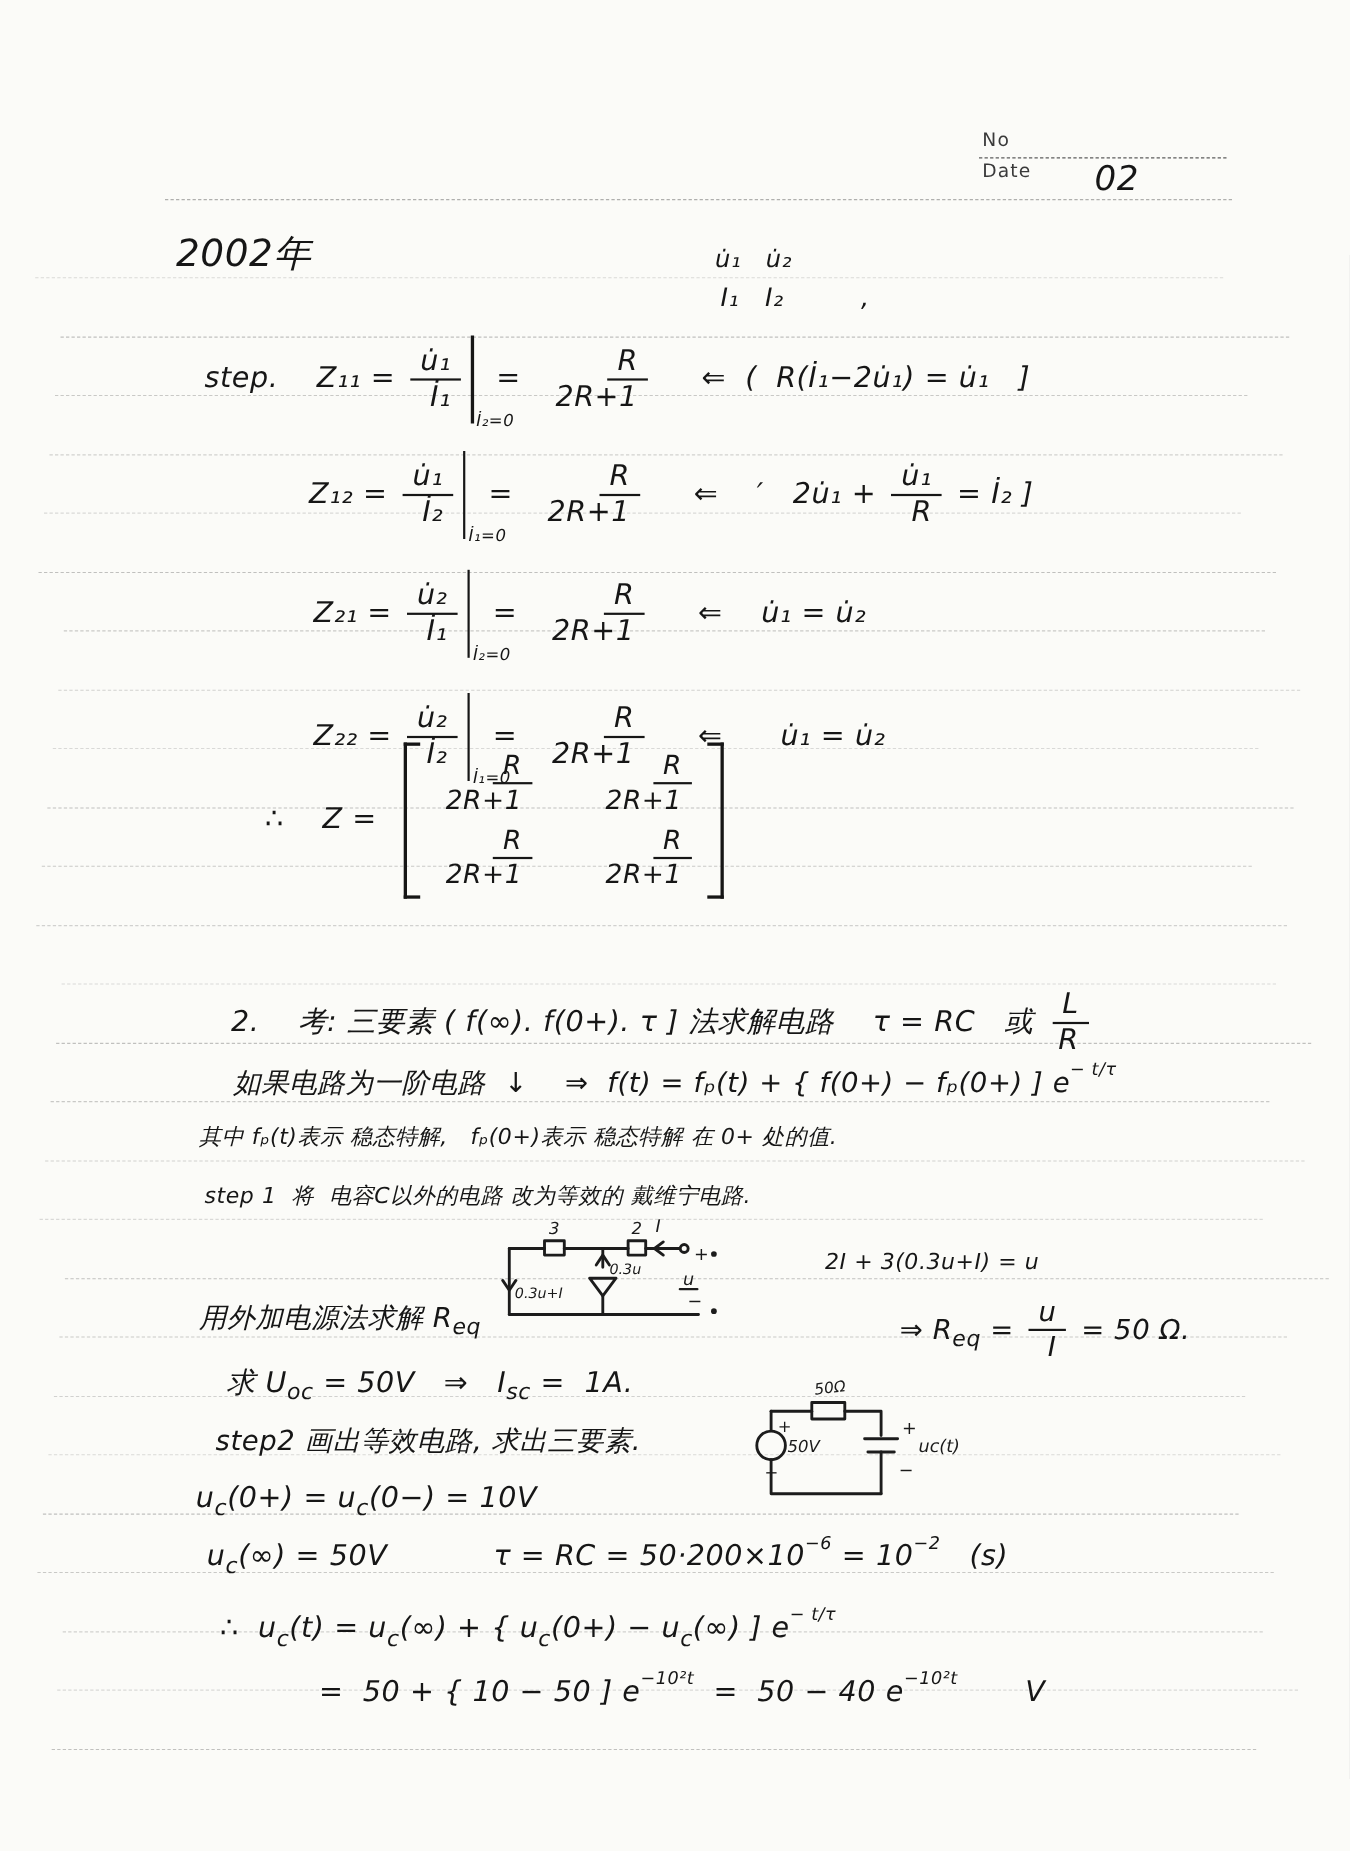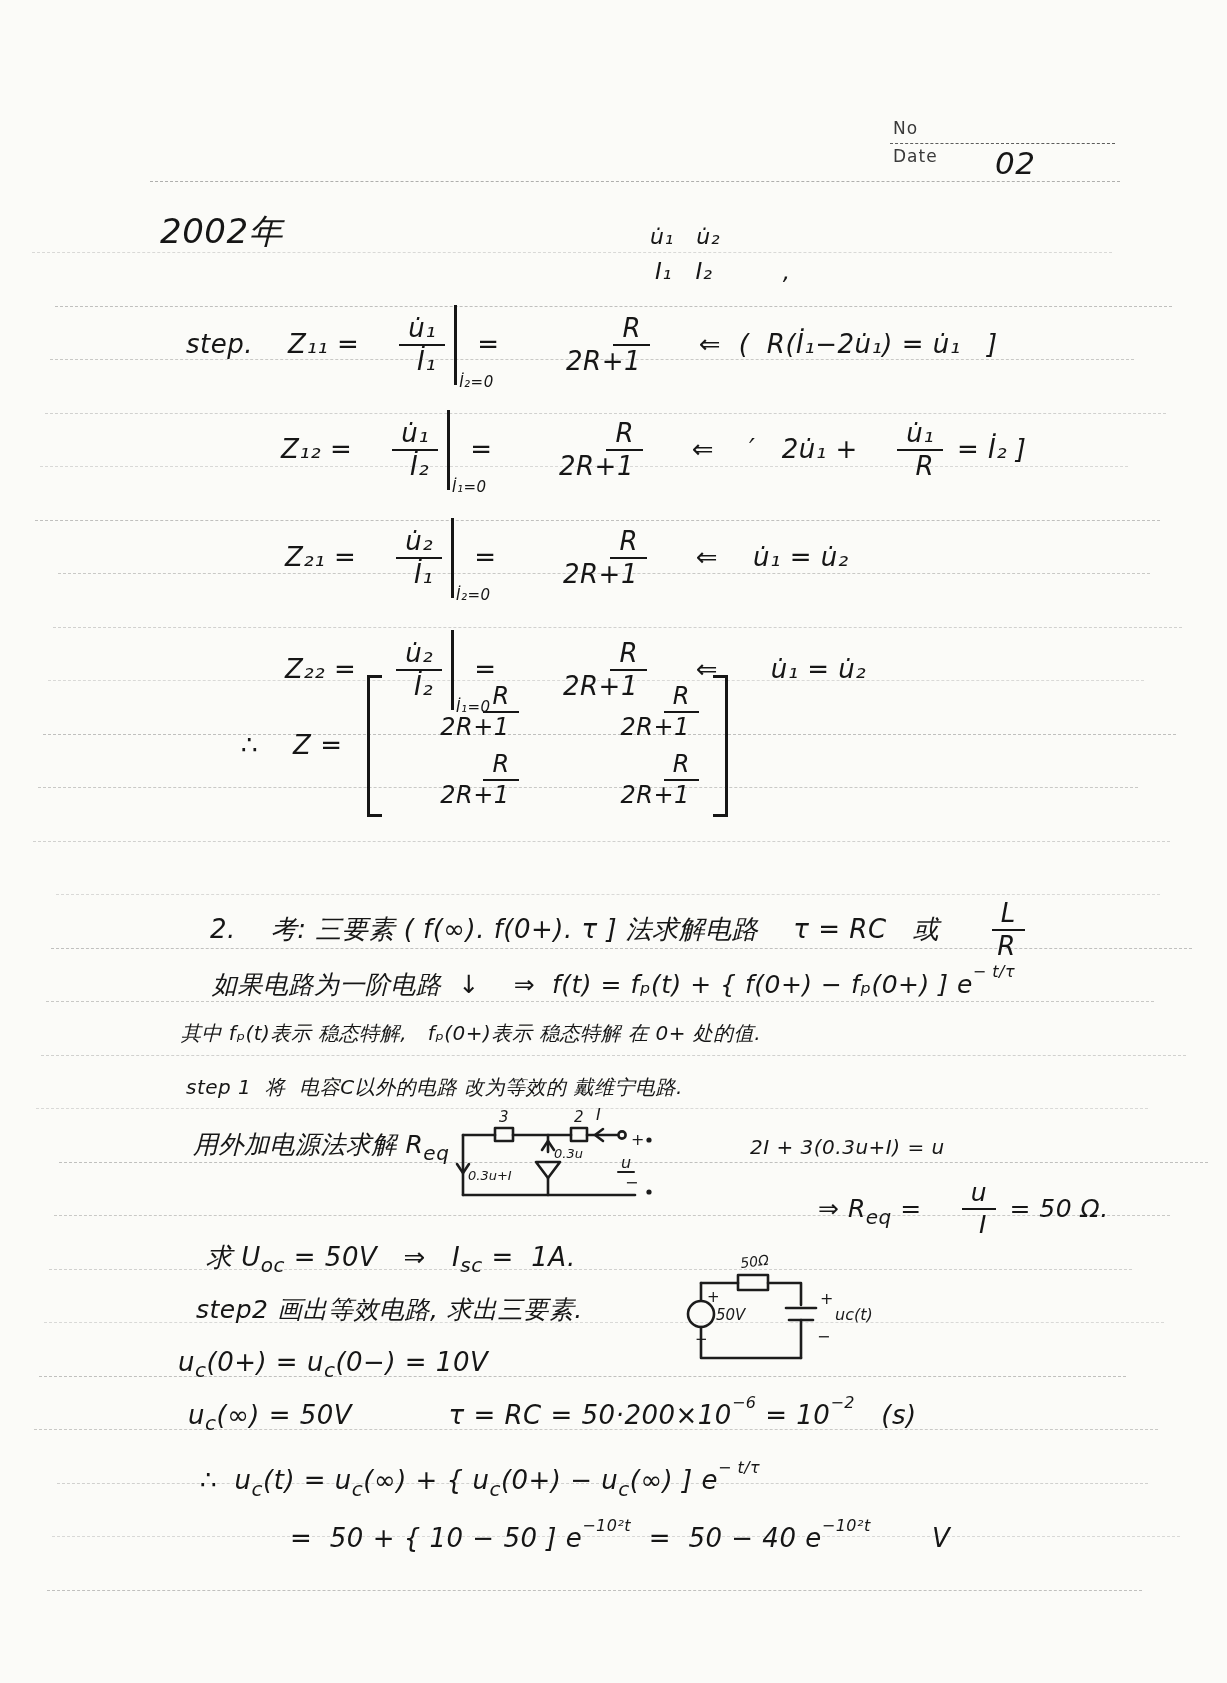--- a/index.html
+++ b/index.html
@@ -24,21 +24,21 @@
     color:#161616; white-space:pre; letter-spacing:.5px;
     font-size:26px; line-height:1.15;
   }
   .hand .tk { white-space:pre; }
   .fs34{font-size:34px} .fs27{font-size:27px} .fs25{font-size:25px}
   .fs24{font-size:20px} .fs23{font-size:23px} .fs22{font-size:22px}
 
   .frac { display:inline-flex; flex-direction:column; align-items:flex-end;
           margin:0 5px; line-height:1.12; }
   .frac .num { border-bottom:2.6px solid #161616; padding:0 9px 1px; }
-  .frac .den { padding:1px 9px 0;margin-left:35px; }
+  .frac .den { padding:1px 9px 0; }
 
   .evalbar { position:relative; align-self:stretch; width:2.6px;
              background:#161616; margin:0 3px 0 4px; }
   .evalbar .barsub { position:absolute; left:5px; bottom:-6px;
                      font-size:15px; white-space:nowrap; }
 
   .sup { display:inline-block; font-size:16px; transform:translateY(-13px); white-space:pre; }
   .sb  { display:inline-block; font-size:20px; transform:translateY(8px);  white-space:pre; }
 
   .matrix { position:relative; display:inline-flex; flex-direction:column;
@@ -100,21 +100,21 @@
   <div class="hand" style="left:186px; top:305px; height:80px;"><span class="tk">step.    Z₁₁ = </span><span class="frac"><span class="num">u̇₁</span><span class="den">İ₁</span></span><span class="evalbar"><span class="barsub">İ₂=0</span></span><span class="tk">  =  </span><span class="frac"><span class="num">R</span><span class="den">2R+1</span></span><span class="tk">     ⇐  (  R(İ₁−2u̇₁) = u̇₁   ]</span></div>
   <div class="hand" style="left:281px; top:410px; height:80px;"><span class="tk">Z₁₂ = </span><span class="frac"><span class="num">u̇₁</span><span class="den">İ₂</span></span><span class="evalbar"><span class="barsub">İ₁=0</span></span><span class="tk">  =  </span><span class="frac"><span class="num">R</span><span class="den">2R+1</span></span><span class="tk">     ⇐    ′   2u̇₁ + </span><span class="frac"><span class="num">u̇₁</span><span class="den">R</span></span><span class="tk"> = İ₂ ]</span></div>
   <div class="hand" style="left:285px; top:518px; height:80px;"><span class="tk">Z₂₁ = </span><span class="frac"><span class="num">u̇₂</span><span class="den">İ₁</span></span><span class="evalbar"><span class="barsub">İ₂=0</span></span><span class="tk">  =  </span><span class="frac"><span class="num">R</span><span class="den">2R+1</span></span><span class="tk">     ⇐    u̇₁ = u̇₂</span></div>
   <div class="hand" style="left:285px; top:630px; height:80px;"><span class="tk">Z₂₂ = </span><span class="frac"><span class="num">u̇₂</span><span class="den">İ₂</span></span><span class="evalbar"><span class="barsub">İ₁=0</span></span><span class="tk">  =  </span><span class="frac"><span class="num">R</span><span class="den">2R+1</span></span><span class="tk">     ⇐      u̇₁ = u̇₂</span></div>
   <div class="hand" style="left:241px; top:678px; height:136px;"><span class="tk">∴    Z = </span><span class="matrix"><span class="mrow"><span class="frac"><span class="num">R</span><span class="den">2R+1</span></span><span class="frac"><span class="num">R</span><span class="den">2R+1</span></span></span><span class="mrow"><span class="frac"><span class="num">R</span><span class="den">2R+1</span></span><span class="frac"><span class="num">R</span><span class="den">2R+1</span></span></span></span></div>
 
   <div class="hand" style="left:210px; top:900px; height:60px;"><span class="tk">2.    考: 三要素 ( f(∞). f(0+). τ ] 法求解电路    τ = RC   或 </span><span class="frac"><span class="num">L</span><span class="den">R</span></span></div>
   <div class="hand fs25" style="left:212px; top:955px; height:60px;text-align:right;"><span class="tk">如果电路为一阶电路  ↓    ⇒  f(t) = fₚ(t) + { f(0+) − fₚ(0+) ] e</span><span class="sup">− t/τ</span></div>
   <div class="hand fs24" style="left:181px; top:1022px;">其中 fₚ(t)表示 稳态特解,   fₚ(0+)表示 稳态特解 在 0+ 处的值.</div>
   <div class="hand fs24" style="left:186px; top:1076px;">step 1  将  电容C以外的电路 改为等效的 戴维宁电路.</div>
-  <div class="hand fs25" style="left:181px; top:1131px;margin-left:12px;"><span class="tk">用外加电源法求解 R</span><span class="sb">eq</span></div>
+  <div class="hand fs25" style="left:181px; top:1184px;"><span class="tk">用外加电源法求解 R</span><span class="sb">eq</span></div>
 
   <svg class="ckt" style="left:453px; top:1100px;" width="210" height="115" viewBox="0 0 210 115" stroke="#1c1c1c" stroke-width="2.6" fill="none" stroke-linecap="round" stroke-linejoin="round">
     <path d="M10,35 L42,35"></path>
     <rect x="42" y="28" width="18" height="13"></rect>
     <path d="M60,35 L118,35"></path>
     <rect x="118" y="28" width="16" height="13"></rect>
     <path d="M134,35 L164,35"></path>
     <path d="M150,29 L142,35 L150,41"></path>
     <circle cx="169" cy="35" r="3.6"></circle>
     <path d="M10,35 L10,95"></path>

